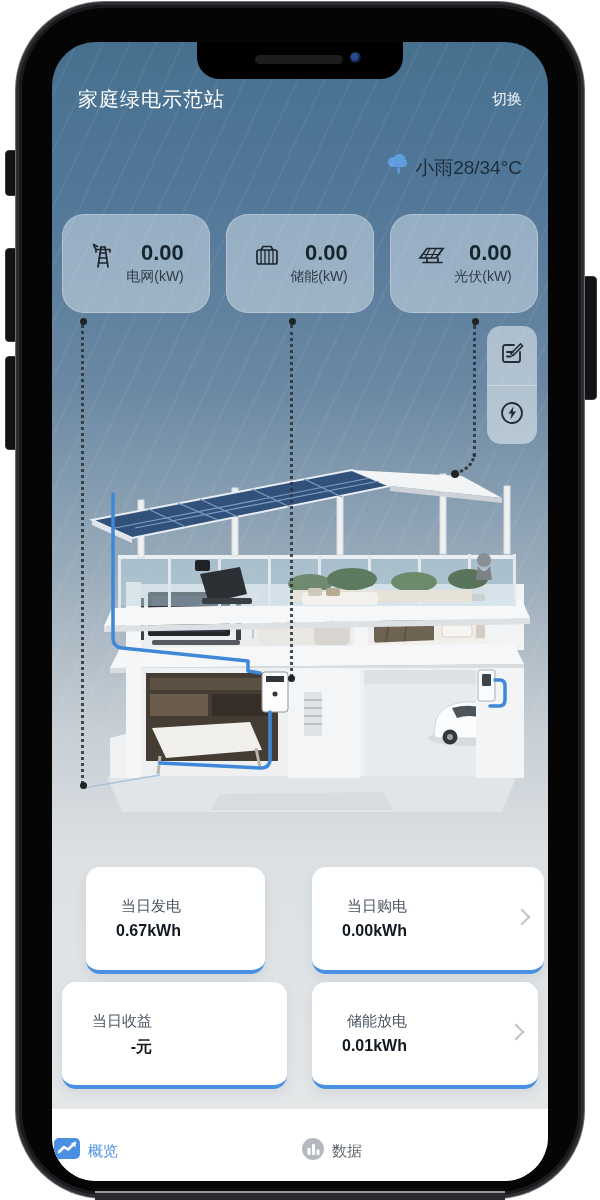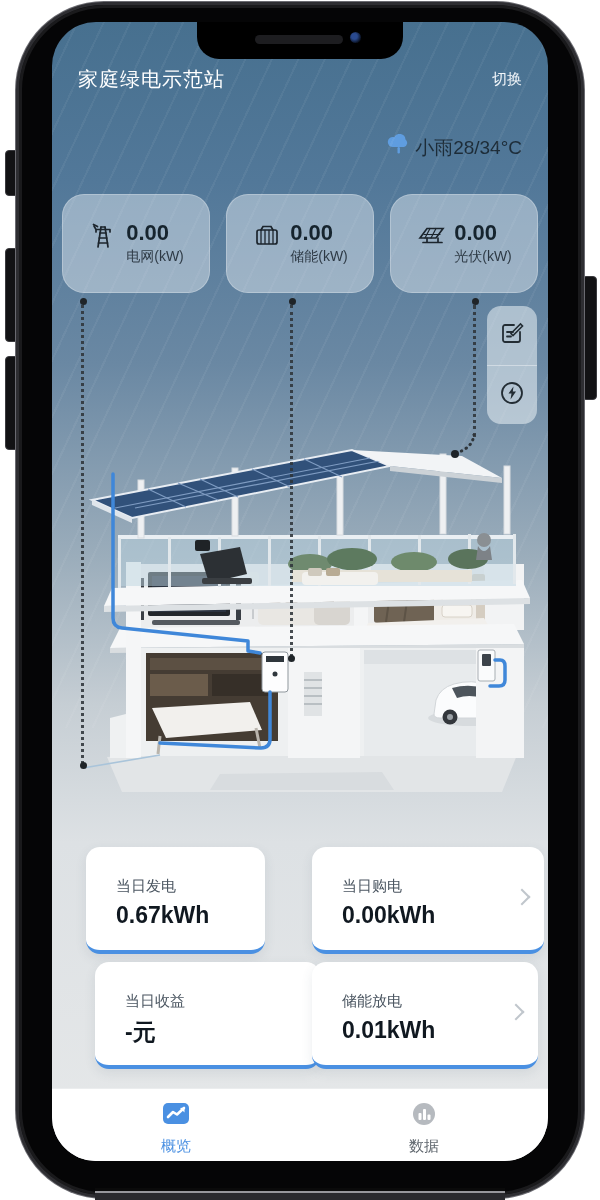--- a/index.html
+++ b/index.html
@@ -7,24 +7,24 @@
        font-family:"Liberation Sans","DejaVu Sans",sans-serif;}
   .stage{position:absolute;inset:0;}
 
   
   .side-btn{position:absolute;background:#121214;border:1px solid #3a3a3e;border-radius:4px;}
   .phone-body{position:absolute;left:16px;top:2px;width:568px;height:1196px;border-radius:88px;
       background:#050506;border:3px solid #2e2e32;box-sizing:border-box;
       box-shadow:0 0 0 1px #6a6a70, inset 0 0 0 3px #1a1a1c;}
   .bottom-edge{position:absolute;left:95px;right:95px;top:1188px;height:12px;
       background:linear-gradient(#0a0a0a 0 3px,#97979c 3px 5px,#2a2a2e 5px 100%);}
-  .screen{position:absolute;left:52px;top:22px;width:496px;height:1139px;border-radius:44px;
+  .screen{position:absolute;left:52px;top:42px;width:496px;height:1139px;border-radius:44px;
       overflow:hidden;
       background:linear-gradient(180deg,#47708f 0%,#527899 14%,#6a88a3 30%,#9badbb 47%,
-                 #c6ced4 60%,#dde1e4 72%,#e6e8e9 100%);}
+                 #c6ced4 60%,#dde1e4 72%,#e6e8e9 100%);text-align:right;}
   .screen::after{content:"";position:absolute;left:0;top:0;right:0;height:62%;pointer-events:none;
       background:repeating-linear-gradient(115deg,rgba(255,255,255,0) 0 22px,rgba(255,255,255,0.05) 22px 24px);}
   .notch{position:absolute;left:50%;transform:translateX(-50%);top:0;width:206px;height:37px;
       background:#000;border-radius:0 0 22px 22px;z-index:9;}
   .notch .speaker{position:absolute;left:58px;top:13px;width:88px;height:9px;border-radius:5px;background:#1d1d20;}
   .notch .camera{position:absolute;right:42px;top:10px;width:11px;height:11px;border-radius:50%;
       background:radial-gradient(circle at 40% 40%,#2a4a8f 0 30%,#0b1426 70%);}
 
   
   .hdr{position:absolute;left:0;top:0;right:0;z-index:6;}
@@ -55,32 +55,32 @@
 
   
   .house{position:absolute;left:0;top:400px;width:496px;height:390px;z-index:2;}
 
   
   .sumcard{position:absolute;height:107px;background:#fff;border-radius:14px;z-index:6;
       border-bottom:4px solid #4a90e2;box-sizing:border-box;
       box-shadow:0 4px 12px rgba(60,80,100,0.10);}
   .sumcard .inner{position:absolute;left:30px;top:30px;}
   .sumcard .lbl{font-size:15px;color:#4a5560;}
-  .sumcard .val{font-size:23px;font-weight:600;color:#101820;margin-top:6px;}
+  .sumcard .val{font-size:16px;font-weight:600;color:#101820;margin-top:6px;}
   .sumcard .chev{position:absolute;right:16px;top:44px;width:10px;height:10px;
       border-top:2px solid #c0c6cc;border-right:2px solid #c0c6cc;transform:rotate(45deg);}
   .c1{left:10px;top:825px;width:179px;margin-left:24px;}
   .c2{left:260px;top:825px;width:232px;}
-  .c3{left:10px;top:940px;width:225px;margin-left:33px;}
+  .c3{left:10px;top:940px;width:225px;}
   .c4{left:260px;top:940px;width:226px;}
 
   
   .tabbar{position:absolute;left:0;right:0;bottom:0;top:1066px;background:#fff;z-index:7;
       border-top:1px solid #ebedee;display:flex;}
-  .tab{flex:1;display:flex;flex-direction:column;align-items:center;padding-top:12px;gap:6px;}
+  .tab{flex:1;display:flex;flex-direction:row;align-items:center;padding-top:12px;gap:6px;}
   .tab .tlbl{font-size:15px;color:#5f666d;}
   .tab.active .tlbl{color:#4a90e2;font-weight:500;}
 </style>
 </head>
 <body>
 
 <div class="stage">
 
   <div class="side-btn" style="left:5px;top:150px;width:13px;height:44px;"></div>
   <div class="side-btn" style="left:5px;top:248px;width:13px;height:92px;"></div>

